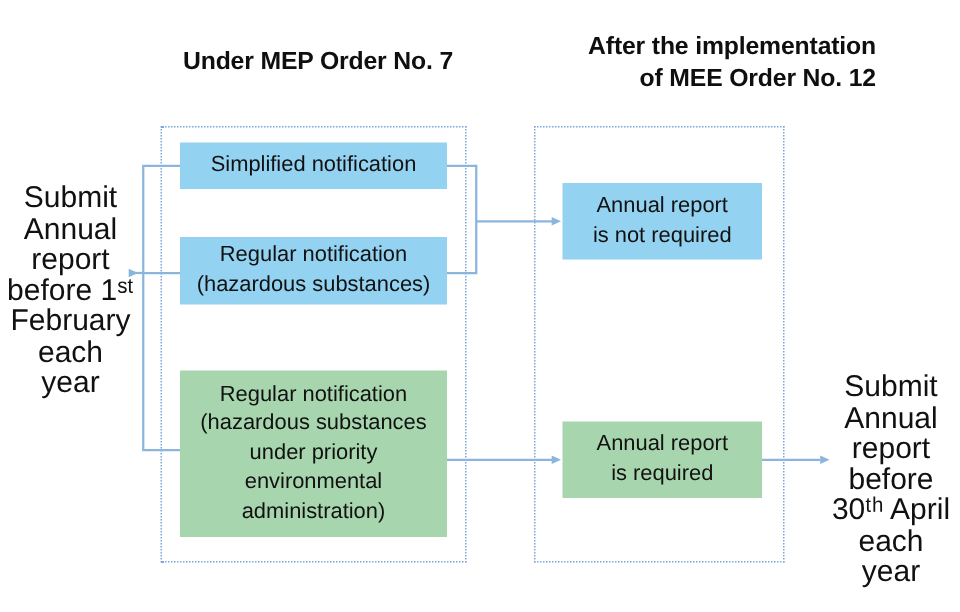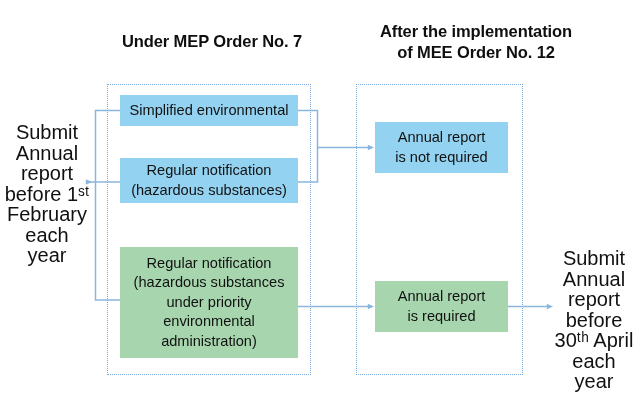--- a/index.html
+++ b/index.html
@@ -18,21 +18,21 @@
     position:absolute;
     font-weight:bold;
     font-size:16.5px;
     line-height:21px;
     text-align:center;
     color:#0f0f0f;
     letter-spacing:-0.1px;
     white-space:pre;
   }
   #title-left{left:62px;top:31px;width:300px;}
-  #title-right{left:346px;top:21px;width:260px;}
+  #title-right{left:324px;top:21px;width:260px;text-align:right;}
 
   
   .group-box{
     position:absolute;
     border:1.6px dotted #7aa8dd;
     background:transparent;
     box-sizing:border-box;
   }
   #group-left{left:107px;top:84px;width:204px;height:291px;}
   #group-right{left:356px;top:84px;width:167px;height:291px;}
@@ -106,21 +106,21 @@
 
       <path d="M298,110.5 L317.5,110.5 L317.5,182 L298,182"></path>
       <path d="M317.5,147.5 L368,147.5" marker-end="url(#arrowR)"></path>
 
       <path d="M298,306.5 L368,306.5" marker-end="url(#arrowR)"></path>
 
       <path d="M508,306.5 L547,306.5" marker-end="url(#arrowR)"></path>
     </g>
   </svg>
 
-  <div class="node blue" id="node-simplified">Simplified environmental</div>
+  <div class="node blue" id="node-simplified">Simplified notification</div>
 
   <div class="node blue" id="node-regular">Regular notification
 (hazardous substances)</div>
 
   <div class="node green" id="node-regular-priority">Regular notification
 (hazardous substances
 under priority
 environmental
 administration)</div>
 

